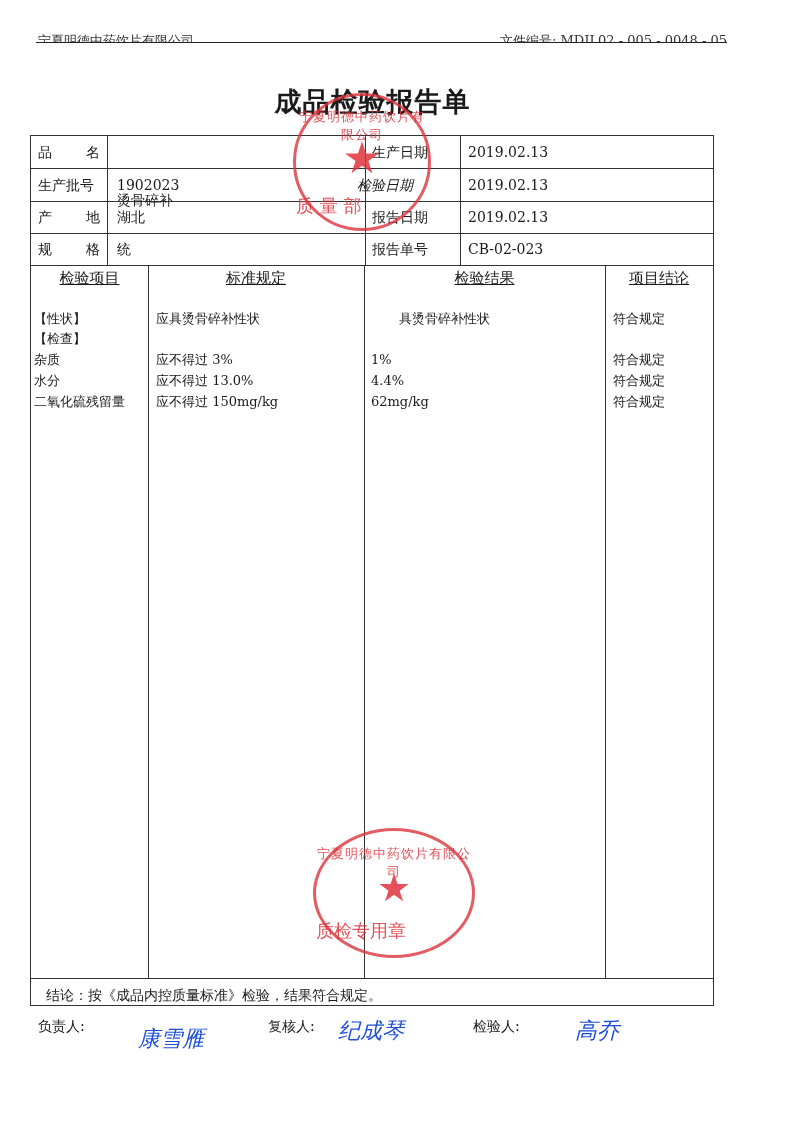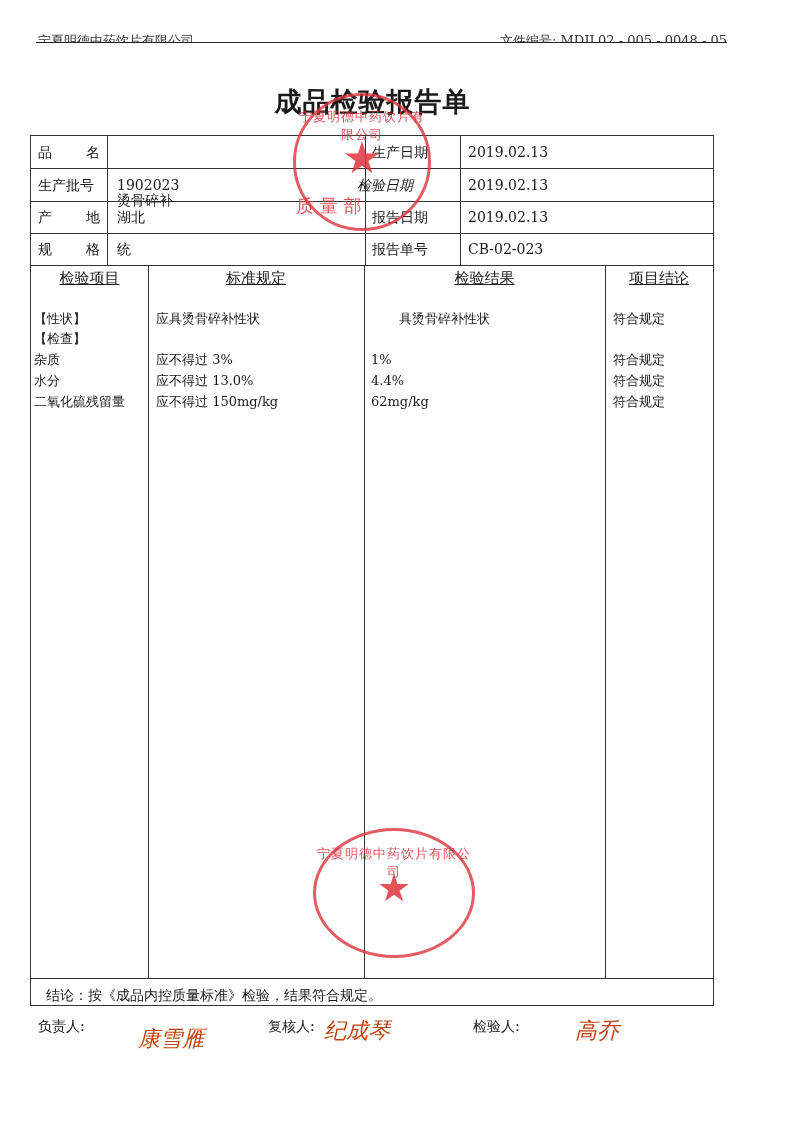--- a/index.html
+++ b/index.html
@@ -19,21 +19,21 @@
   .hline, .vline { position: absolute; background: #333; }
   .hline { height: 1px; }
   .vline { width: 1px; }
   .cell-text { position: absolute; font-size: 14px; line-height: 16px; white-space: nowrap; }
   .lbl-spread { display: flex; justify-content: space-between; width: 62px; }
   .col-head { position: absolute; font-size: 15px; text-decoration: underline; text-align: center; }
   .row-text { position: absolute; font-size: 13px; line-height: 16px; white-space: nowrap; }
   .conclusion { position: absolute; left: 46px; top: 987px; font-size: 14px; }
   .sign-label { position: absolute; top: 1018px; font-size: 14px; }
   .signature { position: absolute; font-family: "DejaVu Serif", serif; font-size: 22px;
-               color: #c2410c; font-style: italic; }
+               color: #1d4ed8; font-style: italic; }
   .stamp { position: absolute; border: 3px solid rgba(220,50,60,0.8); border-radius: 50%;
            color: rgba(220,50,60,0.85); box-sizing: border-box; pointer-events: none; }
   .stamp .star { position: absolute; left: 50%; transform: translateX(-50%); color: rgba(225,50,60,0.85); }
   .stamp .arc { position: absolute; left: 0; right: 0; text-align: center; }
   .stamp .bottom { position: absolute; left: 0; right: 0; text-align: left; }
 </style>
 </head>
 <body>
 
 <div class="page-header">
@@ -114,26 +114,27 @@
   <div class="row-text" style="left:125px;top:258px;">应不得过 150mg/kg</div>
   <div class="row-text" style="left:340px;top:258px;">62mg/kg</div>
   <div class="row-text" style="left:582px;top:258px;">符合规定</div>
 </div>
 
 <div class="conclusion">结论：按《成品内控质量标准》检验，结果符合规定。</div>
 
 <div class="sign-label" style="left:38px;">负责人:</div>
 <div class="signature" style="left:138px;top:1024px;">康雪雁</div>
 <div class="sign-label" style="left:268px;">复核人:</div>
-<div class="signature" style="left:324px;top:1016px;">纪成琴</div>
+<div class="signature" style="left:338px;top:1016px;">纪成琴</div>
 <div class="sign-label" style="left:473px;">检验人:</div>
 <div class="signature" style="left:575px;top:1016px;">高乔</div>
 
 <div class="stamp" style="left:293px;top:93px;width:138px;height:138px;">
   <div class="arc" style="top:12px;font-size:13px;letter-spacing:1px;">宁夏明德中药饮片有限公司</div>
   <div class="star" style="top:40px;font-size:44px;line-height:44px;">★</div>
   <div class="bottom" style="top:98px;font-size:18px;">质 量 部</div>
 </div>
 
 <div class="stamp" style="left:313px;top:828px;width:162px;height:130px;">
   <div class="arc" style="top:14px;font-size:13px;letter-spacing:1px;">宁夏明德中药饮片有限公司</div>
   <div class="star" style="top:38px;font-size:38px;line-height:38px;">★</div>
+  <div class="bottom" style="top:88px;font-size:18px;">质检专用章</div>
 </div>
 
 </body></html>

